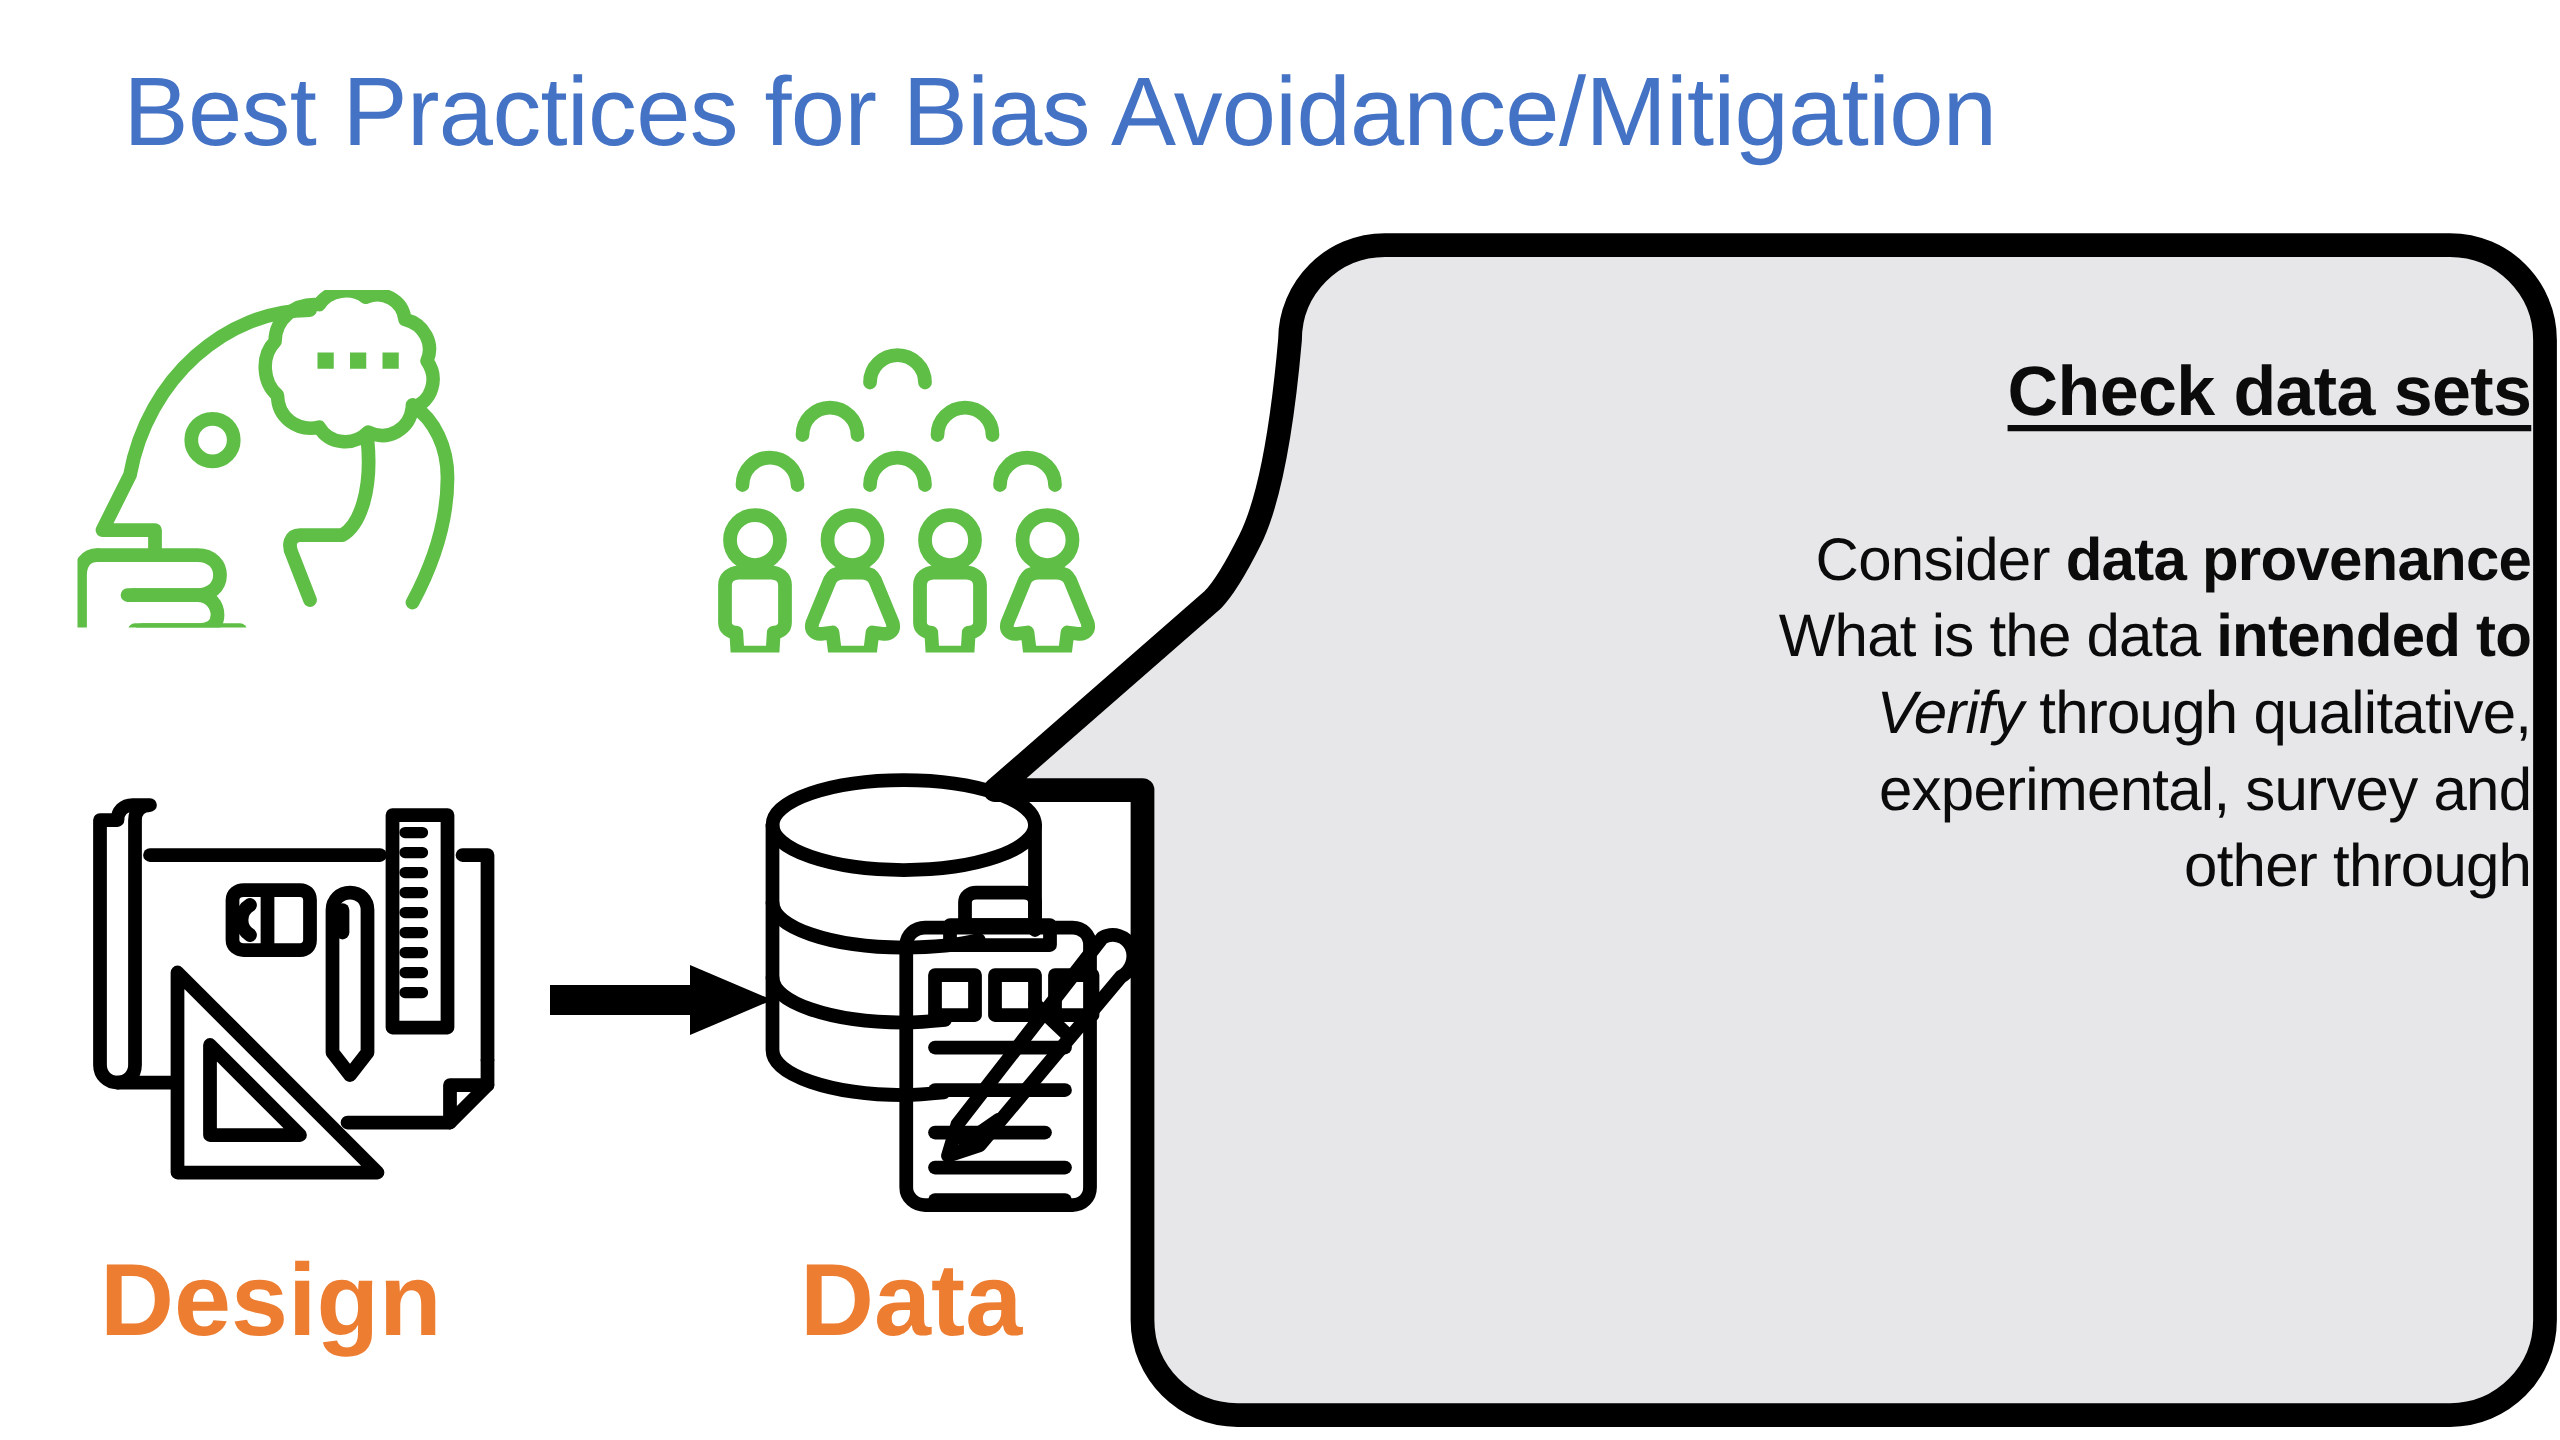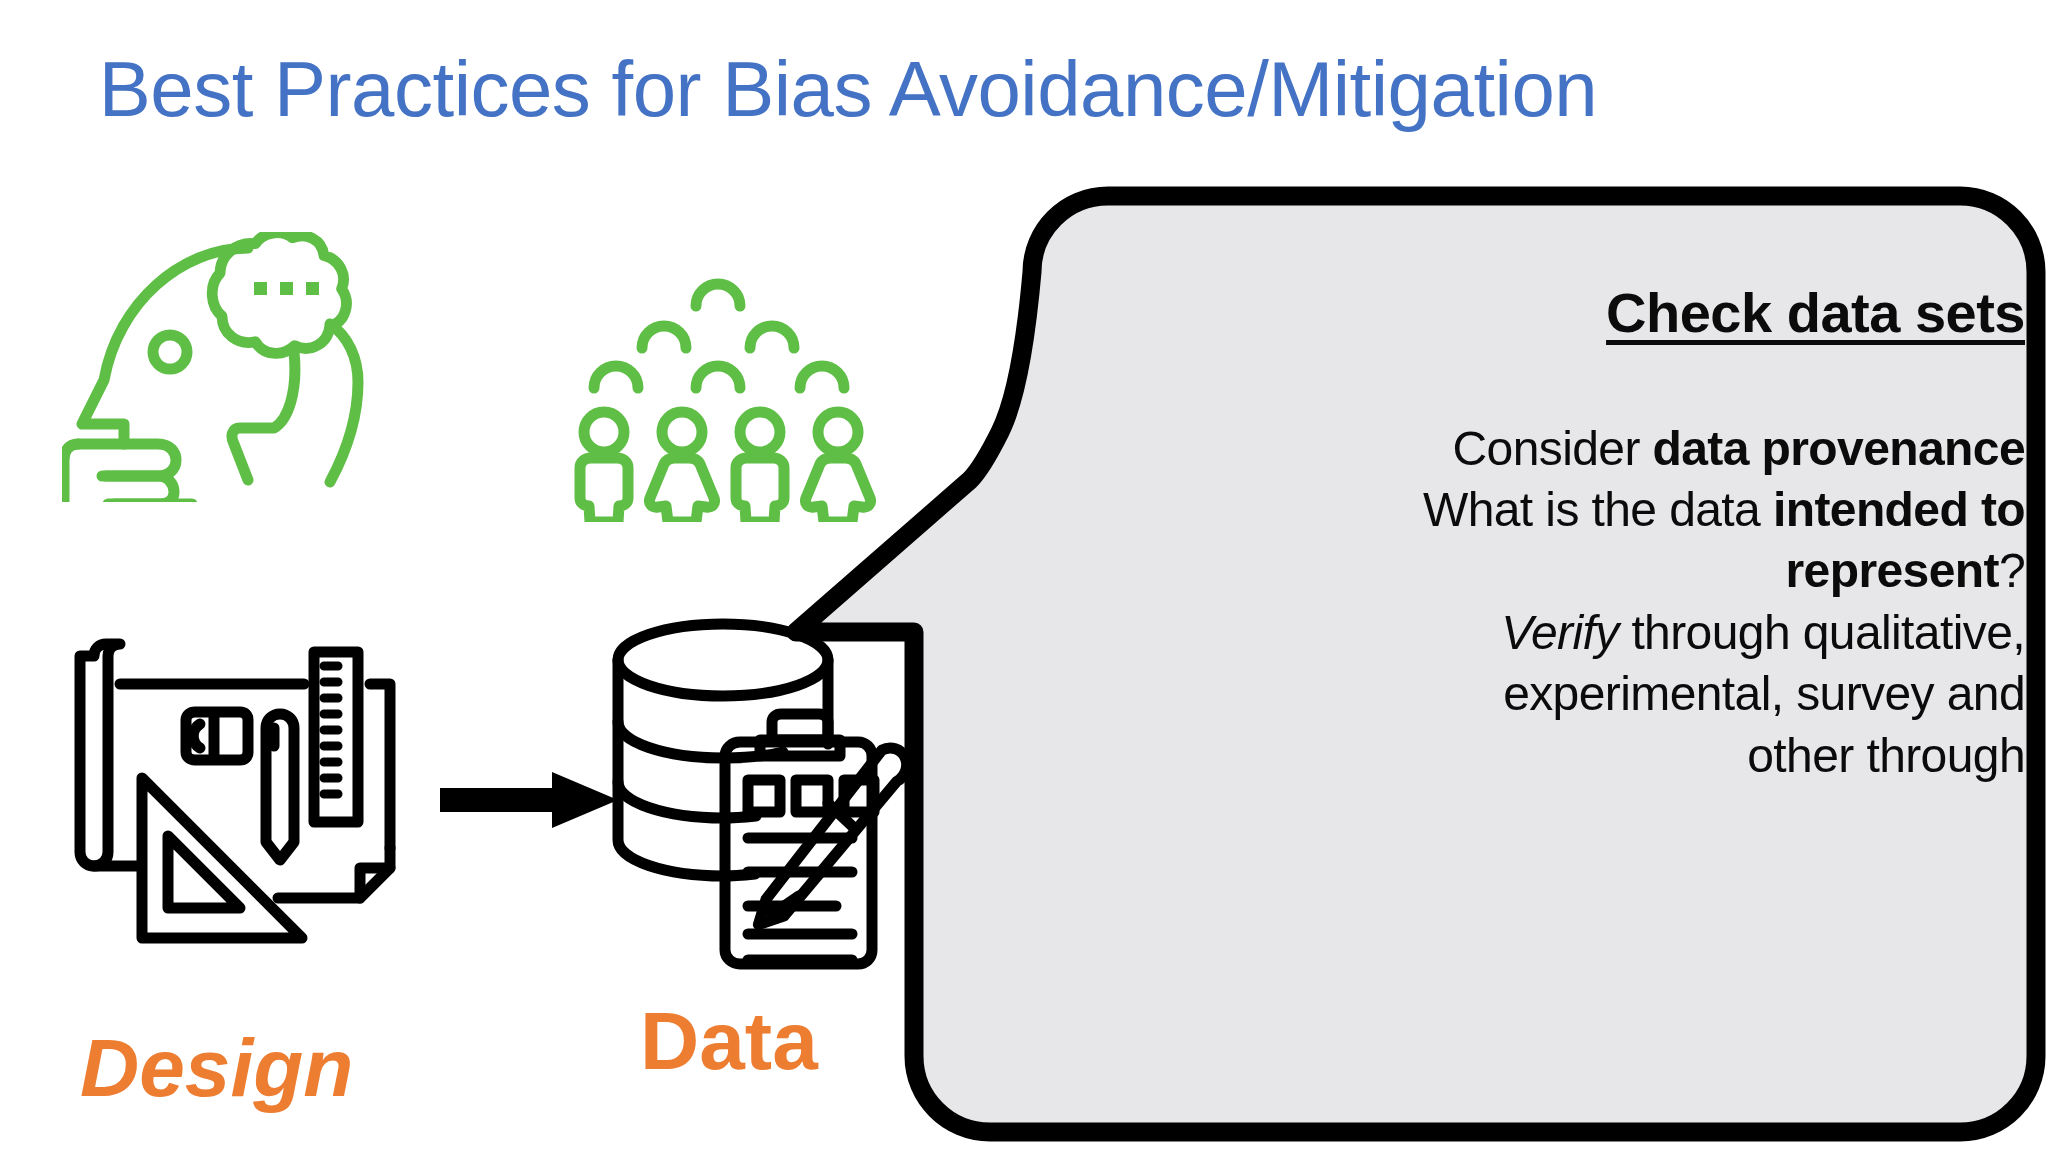--- a/index.html
+++ b/index.html
@@ -50,21 +50,21 @@
   
   .stage-label {
     position: absolute;
     font-family: "Liberation Sans", sans-serif;
     font-weight: bold;
     font-size: 82px;
     color: #ED7D31;
     line-height: 1;
     white-space: nowrap;
   }
-  #label-design { left: 80px;  top: 1027px; font-style: italic; }
+  #label-design { left: 80px;  top: 1000px; }
   #label-data   { left: 640px; top: 1000px; }
 
   
   #callout-bubble {
     position: absolute;
     left: 770px;
     top: 180px;
     width: 1278px;
     height: 972px;
   }
@@ -255,18 +255,17 @@
         C 246 220 256 160 262 92
         Z" fill="#E7E6E9" stroke="#000000" stroke-width="19" stroke-linejoin="round"></path>
   </svg>
 </div>
 
 <div id="callout-content">
   <div id="callout-heading">Check data sets</div>
   <div id="callout-body">
       <span class="callout-line"><span>Consider </span><span class="b">data provenance</span></span>
       <span class="callout-line"><span>What is the data </span><span class="b">intended to</span></span>
-      <span class="callout-line"><span class="b">represent</span><span>?</span></span>
       <span class="callout-line"><span class="i">Verify</span><span> through qualitative,</span></span>
       <span class="callout-line"><span>experimental, survey and</span></span>
       <span class="callout-line"><span>other through</span></span>
     </div>
 </div>
 
 </body></html>

